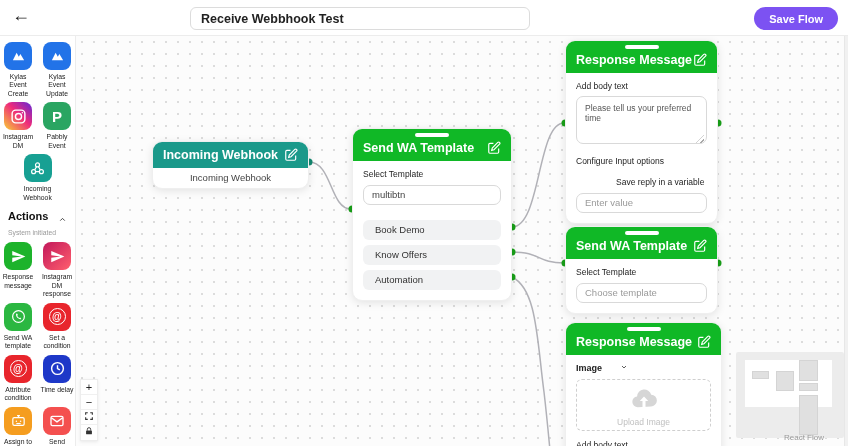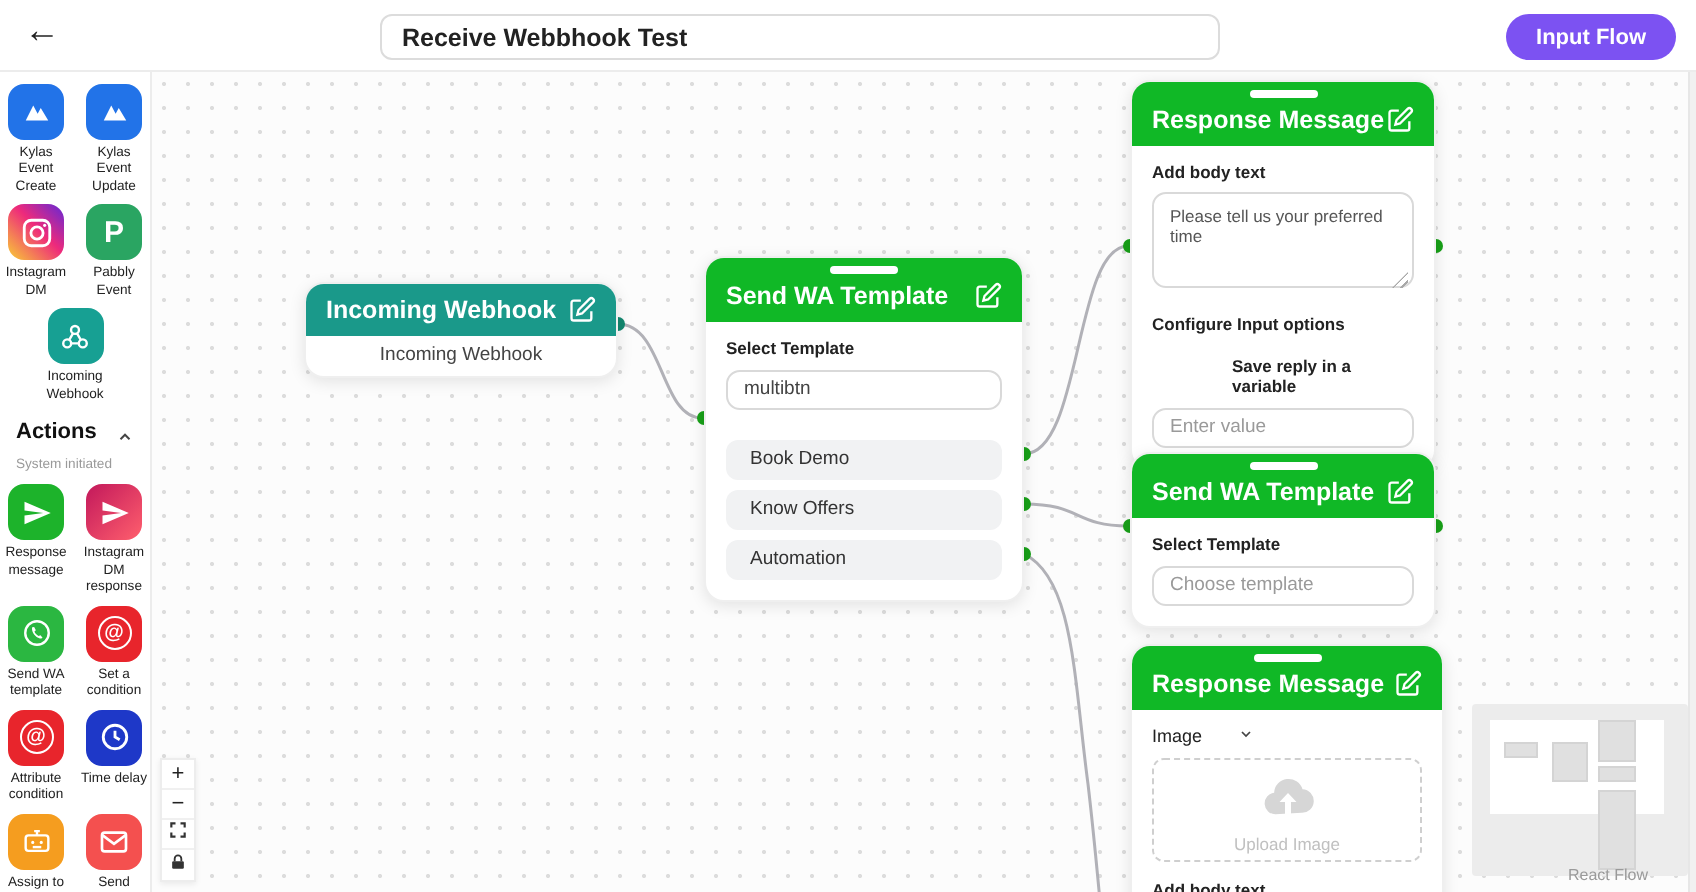--- a/index.html
+++ b/index.html
@@ -3,21 +3,21 @@
 <meta charset="utf-8">
 <style>
   * { margin:0; padding:0; box-sizing:border-box; }
   html,body { width:848px; height:446px; overflow:hidden; }
   body { font-family:"Liberation Sans", sans-serif; background:#fff; position:relative; }
   .stage { position:absolute; inset:0; width:848px; height:446px; overflow:hidden; background:#fff; }
 
   
   .topbar { position:absolute; left:0; top:0; width:848px; height:36px; background:#fff; border-bottom:1px solid #ececec; z-index:30; }
   .back-btn { position:absolute; left:12px; top:5px; font-size:18px; color:#222; cursor:pointer; background:none; border:none; }
-  .flow-title-input { position:absolute; left:190px; top:7px; width:420px; height:23px; border:1px solid #dcdcdc; border-radius:6px; font-family:"Liberation Sans",sans-serif; font-size:12.5px; font-weight:bold; color:#222; padding:0 10px; outline:none; }
+  .flow-title-input { position:absolute; left:190px; top:7px; width:340px; height:23px; border:1px solid #dcdcdc; border-radius:6px; font-family:"Liberation Sans",sans-serif; font-size:12.5px; font-weight:bold; color:#222; padding:0 10px; outline:none; }
   .save-btn { position:absolute; right:10px; top:7px; height:23px; padding:0 15px; background:#7c52f2; color:#fff; border:none; border-radius:13px; font-size:11px; font-weight:bold; font-family:"Liberation Sans",sans-serif; cursor:pointer; }
 
   
   .sidebar { position:absolute; left:0; top:36px; width:76px; height:410px; background:#fff; border-right:1px solid #ececec; z-index:20; overflow:hidden; padding-top:4px; }
   .sgrid { display:grid; grid-template-columns:34px 34px; justify-content:center; column-gap:5px; row-gap:2px; }
   .tile { display:flex; flex-direction:column; align-items:center; padding-top:2px; cursor:grab; }
   .tile-icon { width:28px; height:28px; border-radius:8px; display:flex; align-items:center; justify-content:center; color:#fff; }
   .tile-label { font-size:6.8px; line-height:1.25; color:#222; text-align:center; margin-top:3px; max-width:36px; }
   .tile-wide { grid-column:1 / 3; }
   .ic-kylas { background:#2273e8; }
@@ -49,30 +49,30 @@
   .node { position:absolute; background:#fff; border:1px solid #efefef; border-radius:10px; box-shadow:0 2px 8px rgba(0,0,0,.10); z-index:10; }
   .node-header { position:relative; color:#fff; border-radius:9px 9px 0 0; display:flex; align-items:center; justify-content:space-between; padding:0 10px; }
   .hdr-green { background:#10b826; }
   .hdr-teal { background:#1a998a; }
   .hdr-plain { height:26px; }
   .hdr-tall { height:32px; padding-top:6px; }
   .drag-pill { position:absolute; top:4px; left:50%; transform:translateX(-50%); width:34px; height:4px; border-radius:2px; background:#fff; }
   .node-title { font-size:12.5px; font-weight:bold; }
   .edit-btn { background:none; border:none; cursor:pointer; display:flex; padding:0; }
   .node-body { padding:8px 10px 10px 10px; }
-  .field-label { font-size:8.5px; font-weight:bold; color:#222; margin-bottom:5px; }
+  .field-label { font-size:8.5px; font-weight:normal; color:#222; margin-bottom:5px; }
   .text-input { width:100%; height:20px; border:1px solid #d9d9d9; border-radius:7px; font-family:"Liberation Sans",sans-serif; font-size:9.5px; color:#444; padding:0 8px; outline:none; background:#fff; }
   .text-input::placeholder { color:#9a9a9a; }
   .body-textarea { width:100%; height:48px; border:1px solid #d9d9d9; border-radius:7px; font-family:"Liberation Sans",sans-serif; font-size:8.5px; color:#555; padding:6px 8px; resize:none; outline:none; position:relative; }
   .ta-wrap { position:relative; }
   .resize-grip { position:absolute; right:3px; bottom:5px; width:8px; height:8px;
      background:repeating-linear-gradient(-45deg, transparent 0 2px, #a8a8a8 2px 3px);
      clip-path:polygon(100% 0, 100% 100%, 0 100%); pointer-events:none; }
   .wa-btn { width:100%; height:20px; background:#f1f2f3; border:none; border-radius:6px; font-family:"Liberation Sans",sans-serif; font-size:9.5px; color:#333; text-align:left; padding:0 12px; margin-top:5px; cursor:pointer; }
-  .select-row { display:flex; align-items:center; gap:18px; font-size:9px; font-weight:normal; color:#222; margin-bottom:6px; cursor:pointer; }
+  .select-row { display:flex; align-items:center; gap:18px; font-size:9px; font-weight:bold; color:#222; margin-bottom:6px; cursor:pointer; }
   .upload-box { border:1.5px dashed #cfcfcf; border-radius:6px; height:52px; display:flex; flex-direction:column; align-items:center; justify-content:center; color:#c0c0c0; font-size:8.5px; gap:1px; cursor:pointer; }
 
   
   .rf-controls { position:absolute; left:80px; top:379px; width:18px; background:#fff; border:1px solid #ededed; box-shadow:0 1px 3px rgba(0,0,0,.08); z-index:25; display:flex; flex-direction:column; }
   .rf-ctrl-btn { width:100%; height:15px; background:#fff; border:none; border-bottom:1px solid #f0f0f0; font-size:11px; line-height:13px; color:#222; cursor:pointer; display:flex; align-items:center; justify-content:center; padding:0; font-family:"Liberation Sans",sans-serif; }
   .rf-ctrl-btn:last-child { border-bottom:none; }
 
   
   .minimap { position:absolute; right:4px; bottom:8px; width:108px; height:86px; background:#ececec; z-index:25; border-radius:2px; }
   .mm-viewport { position:absolute; left:9px; top:8px; width:87px; height:47px; background:#fff; }
@@ -83,21 +83,21 @@
 <body>
 
 <div class="stage">
 
   <div class="canvas"></div>
   <div class="scrollbar-track"></div>
 
   <div class="topbar">
     <button class="back-btn"><span>←</span></button>
     <input class="flow-title-input" value="Receive Webbhook Test" style="">
-    <button class="save-btn">Input Flow</button>
+    <button class="save-btn">Save Flow</button>
   </div>
 
   <div class="sidebar">
     <div class="sgrid">
       <div class="tile">
         <span class="tile-icon ic-kylas">
           <svg viewBox="0 0 24 24" width="15" height="15">
               <path d="M3 18 L9 6 L12.5 12.5 L15 8 L21 18 Z" fill="#fff"></path>
             </svg>
         </span>

